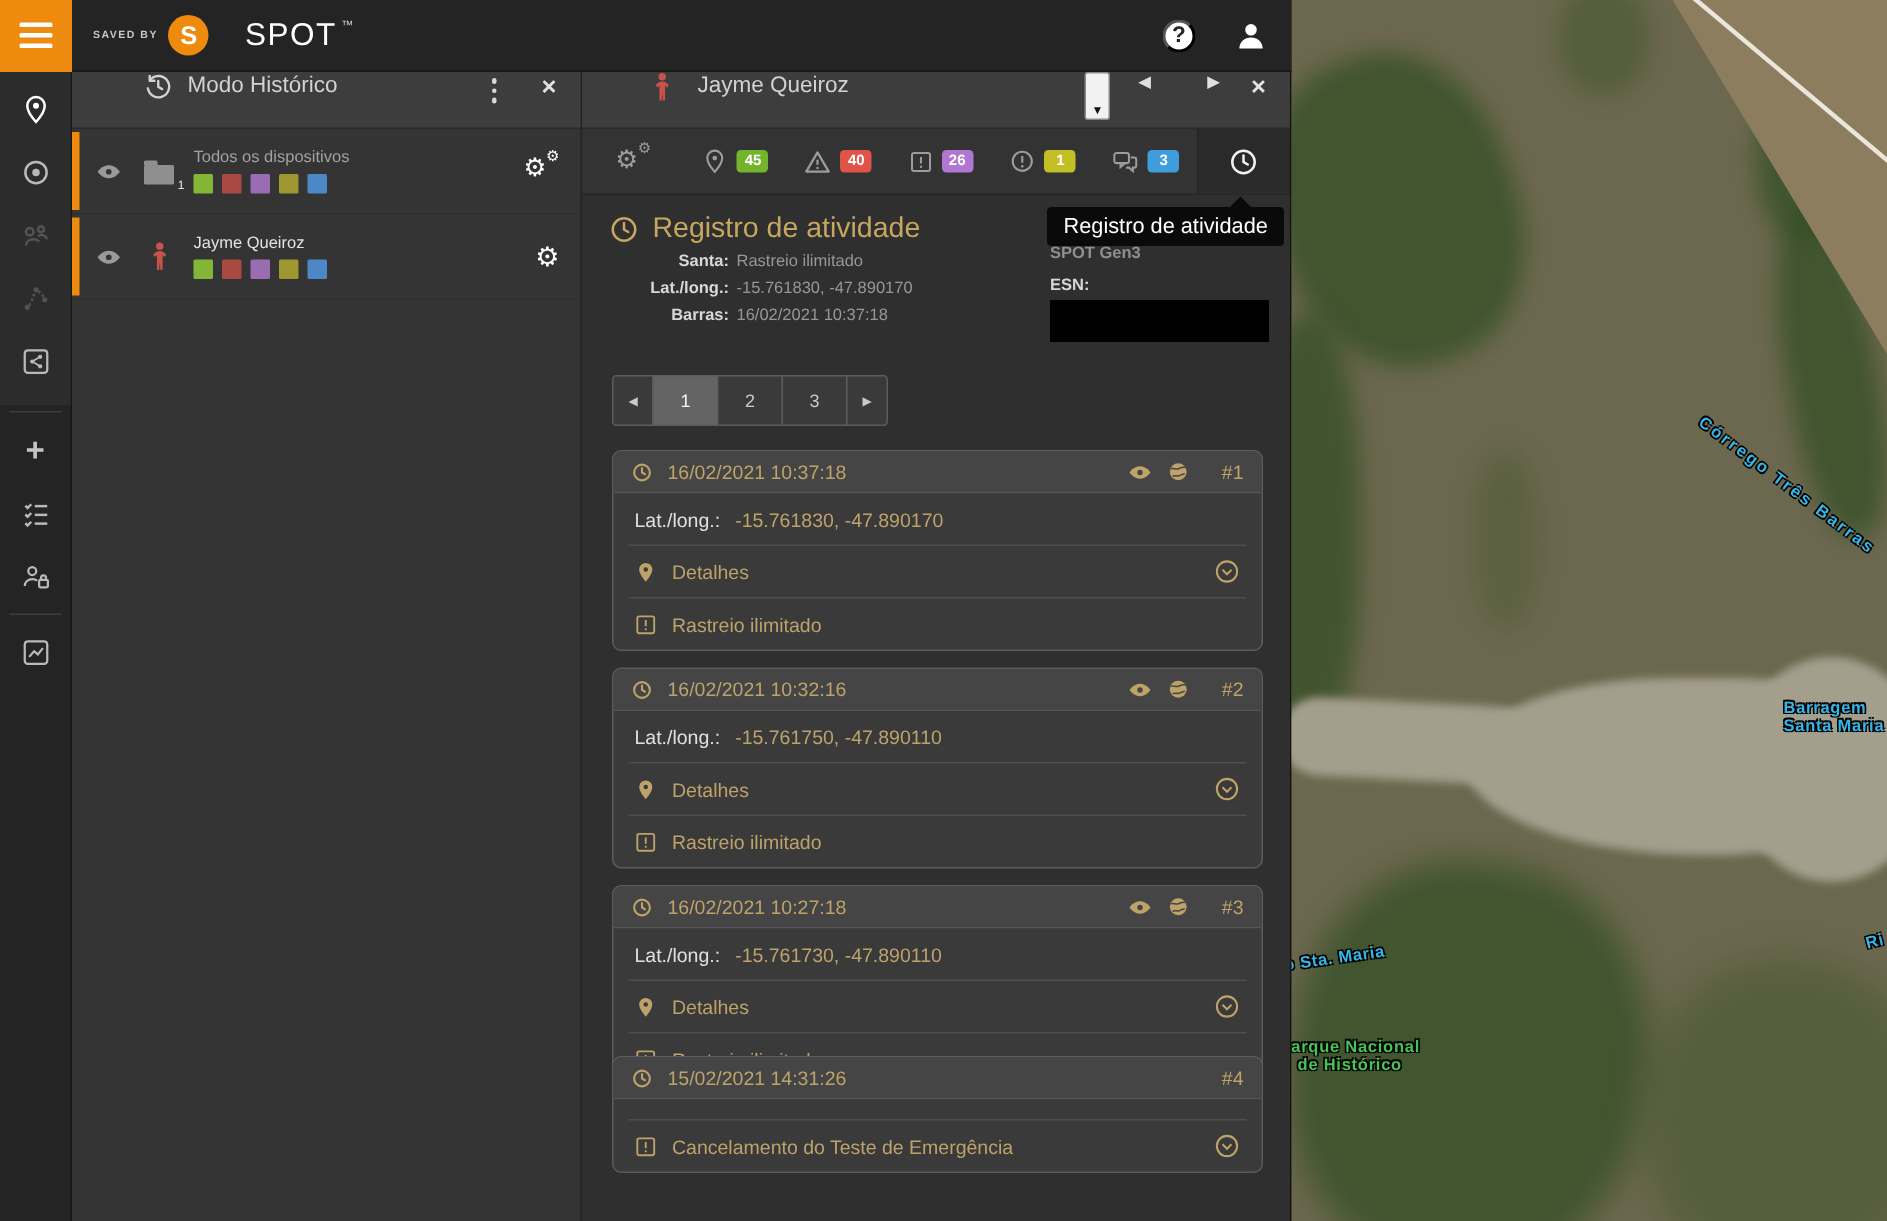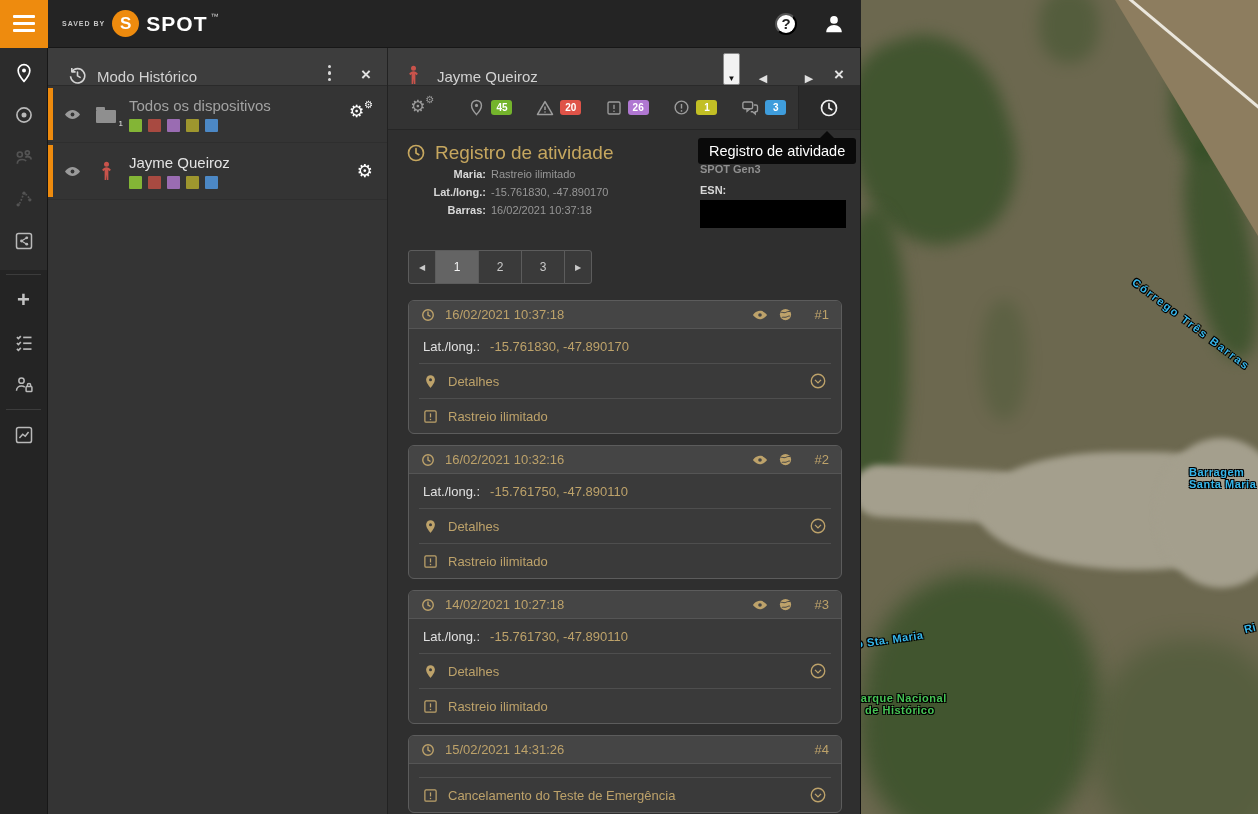--- a/index.html
+++ b/index.html
@@ -10,62 +10,62 @@
   
   .topbar { position:absolute; left:0; top:0; width:861px; height:48px; background:#242424;
             display:flex; align-items:center; border-bottom:1px solid #171717; z-index:5; }
   .hamburger { width:48px; height:48px; background:#ee8b0e; border:none; cursor:pointer;
                display:flex; flex-direction:column; justify-content:center; align-items:center; gap:4px; }
   .hamburger span { width:22px; height:3px; background:#fff; border-radius:1px; }
   .brand { display:flex; align-items:center; margin-left:14px; gap:7px; }
   .saved-by { font-size:7px; font-weight:bold; letter-spacing:1px; color:#c7c7c7; }
   .logo-circle { width:27px; height:27px; border-radius:50%; background:#ee8b0e; color:#fff;
                  font-weight:bold; font-size:17px; display:flex; align-items:center; justify-content:center; }
-  .brand-name { color:#fff; font-weight:bold; font-size:21px; letter-spacing:1px; }
+  .brand-name { color:#fff; font-weight:normal; font-size:21px; letter-spacing:1px;margin-left:17px; }
   .brand-tm { color:#cfcfcf; font-size:8px; vertical-align:top; position:relative; top:-7px; left:-4px;}
   .topbar-right { margin-left:auto; display:flex; align-items:center; gap:26px; padding-right:16px; }
   .help-btn { width:22px; height:22px; border-radius:50%; background:#fff; color:#242424;
               font-weight:bold; font-size:15px; display:flex; align-items:center; justify-content:center; cursor:pointer; }
   .icon-btn { background:none; border:none; cursor:pointer; display:flex; align-items:center; }
 
   
   .sidebar { position:absolute; left:0; top:48px; width:48px; height:766px; background:#242424;
              border-right:1px solid #171717; display:flex; flex-direction:column; }
   .sb-group1 { background:#2c2c2c; padding:4px 0 8px 0; }
   .sb-cell { height:42px; display:flex; align-items:center; justify-content:center; cursor:pointer; color:#b9b9b9; }
   .sb-cell.active { color:#fff; }
   .sb-cell.faded { opacity:.28; }
   .sb-divider { height:1px; background:#3c3c3c; margin:4px 6px; }
   .sb-plus { font-size:22px; font-weight:bold; color:#c4c4c4; line-height:1; }
 
   svg.ic { display:block; }
 
   
-  .panel-header { height:38px; background:#3d3d3d; display:flex; align-items:flex-end;
-                  border-bottom:1px solid #2a2a2a; }
+  .panel-header { height:38px; background:#3d3d3d; display:flex; align-items:flex-start;
+                  border-bottom:1px solid #2a2a2a;padding-left:28px; }
   .ph-title { color:#d2d2d2; font-size:15px; }
   .ph-x { color:#e3e3e3; font-size:17px; font-weight:bold; background:none; border:none; cursor:pointer; }
   .kebab { display:flex; flex-direction:column; gap:3px; background:none; border:none; cursor:pointer; padding:4px;}
   .kebab i { width:3.5px; height:3.5px; border-radius:50%; background:#d9d9d9; }
 
   
   .panel1 { position:absolute; left:48px; top:48px; width:340px; height:766px; background:#343434;
             border-right:1px solid #222; }
   .dev-row { position:relative; height:57px; display:flex; align-items:center; padding:0 14px 0 0;
              cursor:pointer; border-bottom:1px solid #2e2e2e; }
   .dev-row::before { content:""; position:absolute; left:0; top:2px; bottom:2px; width:5px; background:#ee8b0e; }
   .dev-eye { margin-left:16px; color:#9a9a9a; background:none; border:none; cursor:pointer; display:flex; }
   .dev-ic { width:30px; display:flex; justify-content:center; margin-left:10px; position:relative; }
   .folder { position:relative; width:20px; height:13px; background:#8f8f8f; border-radius:1px; margin-top:4px;}
   .folder::before { content:""; position:absolute; left:0; top:-3px; width:9px; height:3px; background:#8f8f8f;
                     border-radius:1px 1px 0 0; }
   .folder-badge { position:absolute; right:-4px; bottom:-5px; font-size:8px; color:#e8e8e8;
                   background:#343434; border-radius:50%; padding:0 2px; }
   .dev-main { margin-left:8px; display:flex; flex-direction:column; }
-  .dev-name { font-size:15px; }
+  .dev-name { font-size:11px; }
   .dev-name.grey { color:#a2a2a2; } .dev-name.white { color:#e3e3e3; }
   .sq-row { display:flex; gap:6px; margin-top:5px; }
   .sq { width:13px; height:13px; border-radius:1px; }
   .dev-gear { margin-left:auto; background:none; border:none; cursor:pointer; color:#fff; }
   .gear-glyph { font-size:18px; color:#fff; line-height:1; }
   .gear-group { position:relative; display:inline-block; width:24px; height:20px; }
   .gear-group .g1 { font-size:17px; color:currentColor; position:absolute; left:0; top:0; line-height:1;}
   .gear-group .g2 { font-size:10px; color:currentColor; position:absolute; right:0; top:-3px; line-height:1;}
 
   
@@ -334,21 +334,21 @@
             <circle cx="12" cy="9" r="2.2" fill="currentColor" stroke="none"></circle>
         </svg>
         <span class="tab-badge" style="background-color: rgb(116, 180, 44);">45</span>
       </div>
       <div class="tab">
         <svg class="ic" width="18" height="18" viewBox="0 0 24 24" fill="none" stroke="currentColor" stroke-width="2" stroke-linejoin="round">
           <path d="M12 3.5L22 20.5H2z"></path>
             <line x1="12" y1="10" x2="12" y2="14.5"></line>
             <circle cx="12" cy="17.3" r="1.1" fill="currentColor" stroke="none"></circle>
         </svg>
-        <span class="tab-badge" style="background-color: rgb(223, 83, 72);">20</span>
+        <span class="tab-badge" style="background-color: rgb(223, 83, 72);">40</span>
       </div>
       <div class="tab">
         <svg class="ic" width="16" height="16" viewBox="0 0 24 24" fill="none" stroke="currentColor" stroke-width="2">
           <rect x="3" y="3" width="18" height="18" rx="2"></rect>
             <line x1="12" y1="7" x2="12" y2="13.5"></line>
             <circle cx="12" cy="16.8" r="1.2" fill="currentColor" stroke="none"></circle>
         </svg>
         <span class="tab-badge" style="background-color: rgb(176, 119, 210);">26</span>
       </div>
       <div class="tab">
@@ -379,21 +379,21 @@
       <div class="act-heading">
         <svg class="ic" width="20" height="20" viewBox="0 0 24 24" fill="none" stroke="currentColor" stroke-width="2">
           <circle cx="12" cy="12" r="9"></circle>
             <path d="M12 6.8V12l3.4 2" stroke-linecap="round"></path>
         </svg>
         <span class="txt">Registro de atividade</span>
       </div>
 
       <div class="info-block">
         <div class="info-row">
-          <span class="info-label">Maria:</span>
+          <span class="info-label">Santa:</span>
           <span class="info-value">Rastreio ilimitado</span>
         </div>
         <div class="info-row">
           <span class="info-label">Lat./long.:</span>
           <span class="info-value">-15.761830, -47.890170</span>
         </div>
         <div class="info-row">
           <span class="info-label">Barras:</span>
           <span class="info-value">16/02/2021 10:37:18</span>
         </div>
@@ -516,21 +516,21 @@
           <span>Rastreio ilimitado</span>
         </div>
       </div>
 
       <div class="card" style="top:460px">
         <div class="card-head">
           <svg class="ic" width="14" height="14" viewBox="0 0 24 24" fill="none" stroke="currentColor" stroke-width="2.4">
               <circle cx="12" cy="12" r="9"></circle>
               <path d="M12 6.8V12l3.4 2" stroke-linecap="round"></path>
             </svg>
-          <span>14/02/2021 10:27:18</span>
+          <span>16/02/2021 10:27:18</span>
           <span class="spacer"></span>
           <button class="hbtn">
               <svg class="ic" width="16" height="16" viewBox="0 0 24 24" fill="currentColor">
                 <path d="M1.5 12S5.5 5.8 12 5.8 22.5 12 22.5 12 18.5 18.2 12 18.2 1.5 12 1.5 12z"></path>
                 <circle cx="12" cy="12" r="2.7" fill="#454545"></circle>
               </svg>
             </button>
           <button class="hbtn">
               <svg class="ic" width="15" height="15" viewBox="0 0 24 24" fill="currentColor">
                 <circle cx="12" cy="12" r="9"></circle>
@@ -561,21 +561,21 @@
         <div class="card-row">
           <svg class="ic" width="15" height="15" viewBox="0 0 24 24" fill="none" stroke="currentColor" stroke-width="2">
               <rect x="3" y="3" width="18" height="18" rx="2"></rect>
               <line x1="12" y1="7" x2="12" y2="13.5"></line>
               <circle cx="12" cy="16.8" r="1.2" fill="currentColor" stroke="none"></circle>
             </svg>
           <span>Rastreio ilimitado</span>
         </div>
       </div>
 
-      <div class="card" style="top:605px">
+      <div class="card" style="top:574px">
         <div class="card-head">
           <svg class="ic" width="14" height="14" viewBox="0 0 24 24" fill="none" stroke="currentColor" stroke-width="2.4">
               <circle cx="12" cy="12" r="9"></circle>
               <path d="M12 6.8V12l3.4 2" stroke-linecap="round"></path>
             </svg>
           <span>15/02/2021 14:31:26</span>
           <span class="spacer"></span>
           <span class="card-num">#4</span>
         </div>
         <div class="card4-gap"></div>

